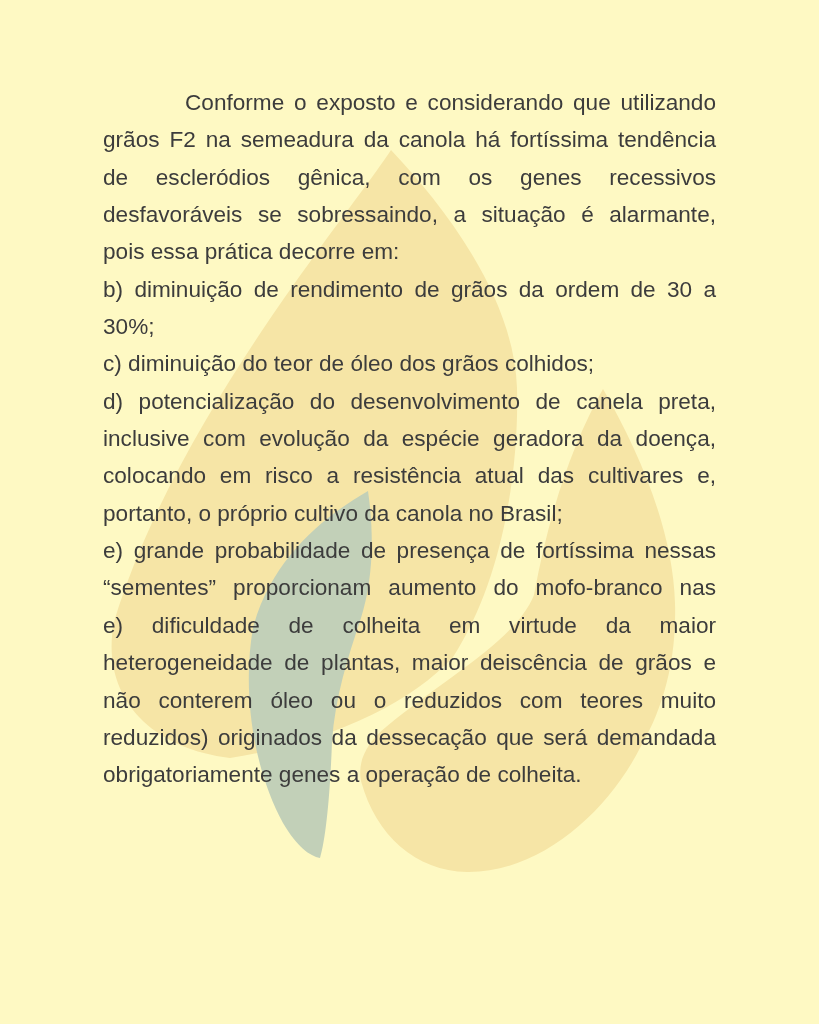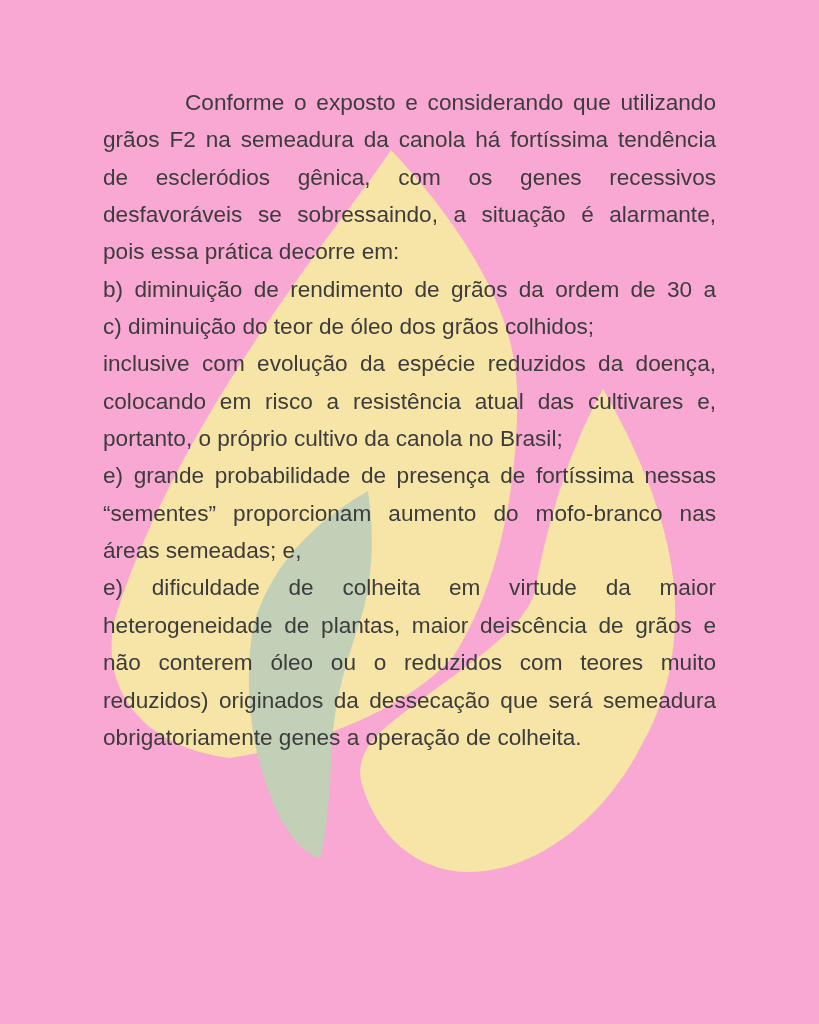--- a/index.html
+++ b/index.html
@@ -4,21 +4,21 @@
 <style>
   html, body {
     margin: 0;
     padding: 0;
     background: #ffffff;
   }
   .page {
     position: relative;
     width: 819px;
     height: 1024px;
-    background: #f9a8d4;
+    background: #fef9c3;
     overflow: hidden;
     font-family: "Liberation Sans", sans-serif;
   }
   .watermark {
     position: absolute;
     left: 0;
     top: 0;
     width: 819px;
     height: 1024px;
   }
@@ -73,36 +73,37 @@
   <div class="text-block">
       <div class="paragraph">
         <div class="line indent">Conforme o exposto e considerando que utilizando</div>
         <div class="line">grãos F2 na semeadura da canola há fortíssima tendência</div>
         <div class="line">de escleródios gênica, com os genes recessivos</div>
         <div class="line">desfavoráveis se sobressaindo, a situação é alarmante,</div>
         <div class="line last">pois essa prática decorre em:</div>
       </div>
       <div class="paragraph">
         <div class="line">b) diminuição de rendimento de grãos da ordem de 30 a</div>
+        <div class="line last">30%;</div>
       </div>
       <div class="paragraph">
         <div class="line last">c) diminuição do teor de óleo dos grãos colhidos;</div>
       </div>
       <div class="paragraph">
-        <div class="line">inclusive com evolução da espécie reduzidos da doença,</div>
+        <div class="line">d) potencialização do desenvolvimento de canela preta,</div>
+        <div class="line">inclusive com evolução da espécie geradora da doença,</div>
         <div class="line">colocando em risco a resistência atual das cultivares e,</div>
         <div class="line last">portanto, o próprio cultivo da canola no Brasil;</div>
       </div>
       <div class="paragraph">
         <div class="line">e) grande probabilidade de presença de fortíssima nessas</div>
         <div class="line">“sementes” proporcionam aumento do mofo-branco nas</div>
-        <div class="line last">áreas semeadas; e,</div>
       </div>
       <div class="paragraph">
         <div class="line">e) dificuldade de colheita em virtude da maior</div>
         <div class="line">heterogeneidade de plantas, maior deiscência de grãos e</div>
         <div class="line">não conterem óleo ou o reduzidos com teores muito</div>
-        <div class="line">reduzidos) originados da dessecação que será semeadura</div>
+        <div class="line">reduzidos) originados da dessecação que será demandada</div>
         <div class="line last">obrigatoriamente genes a operação de colheita.</div>
       </div>
     </div>
 
 </div>
 
 </body></html>

